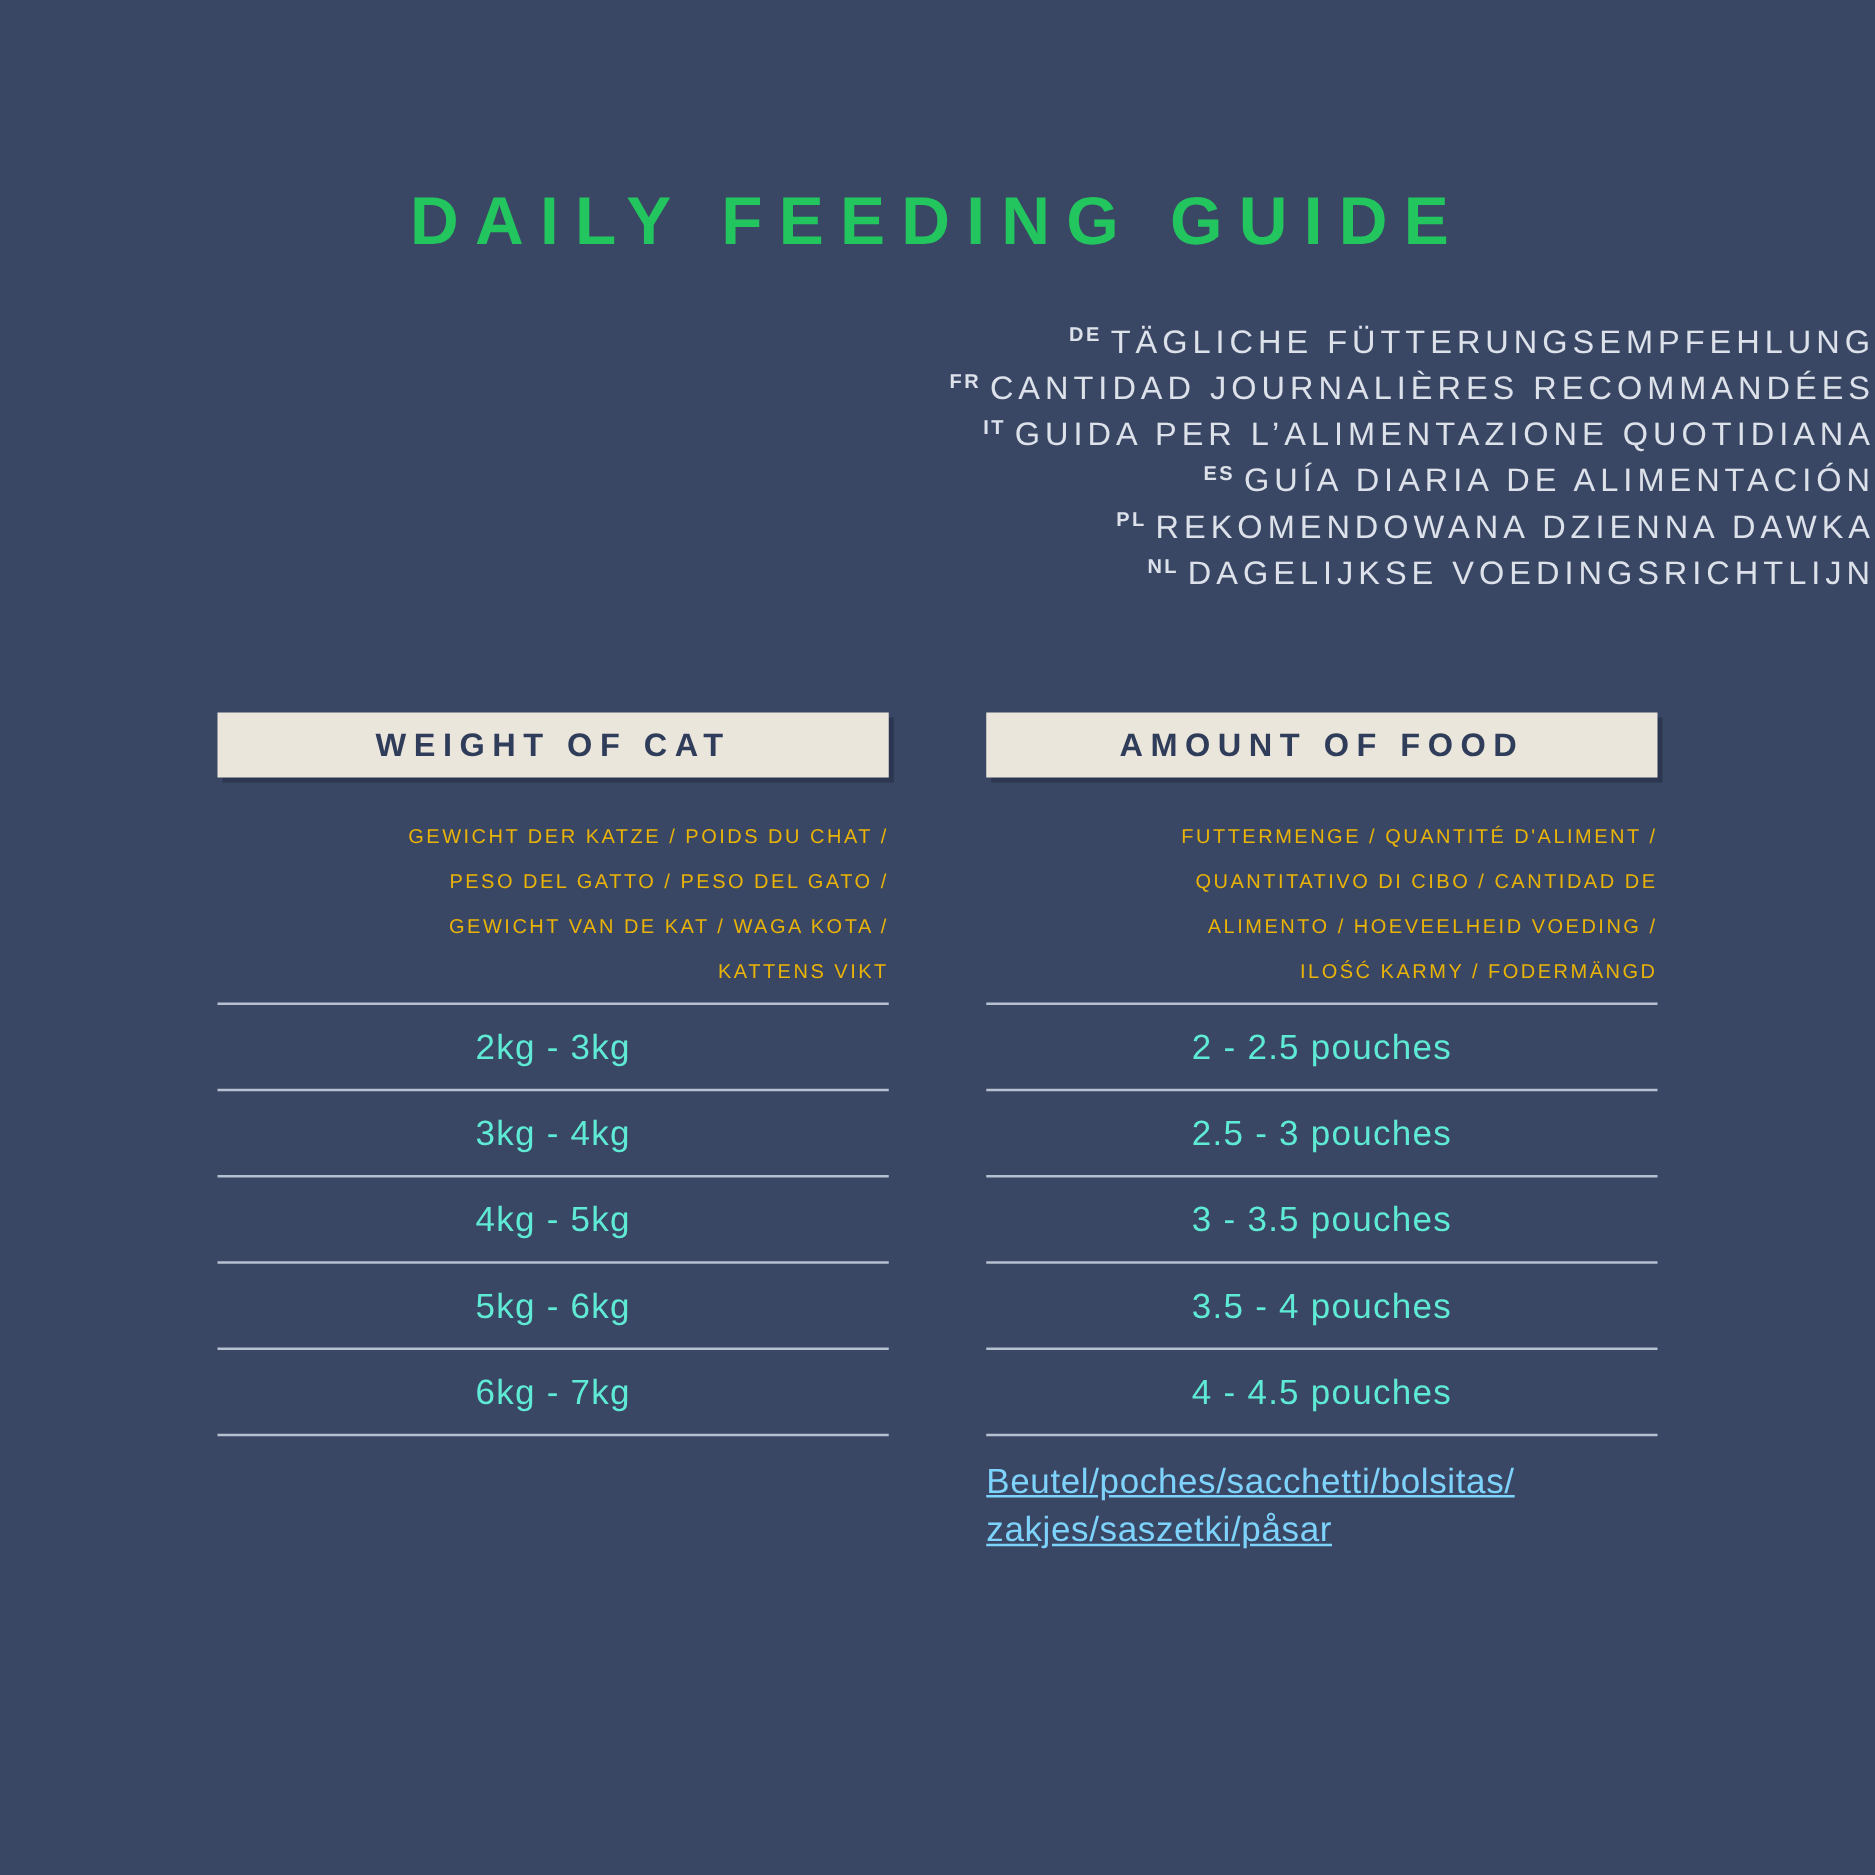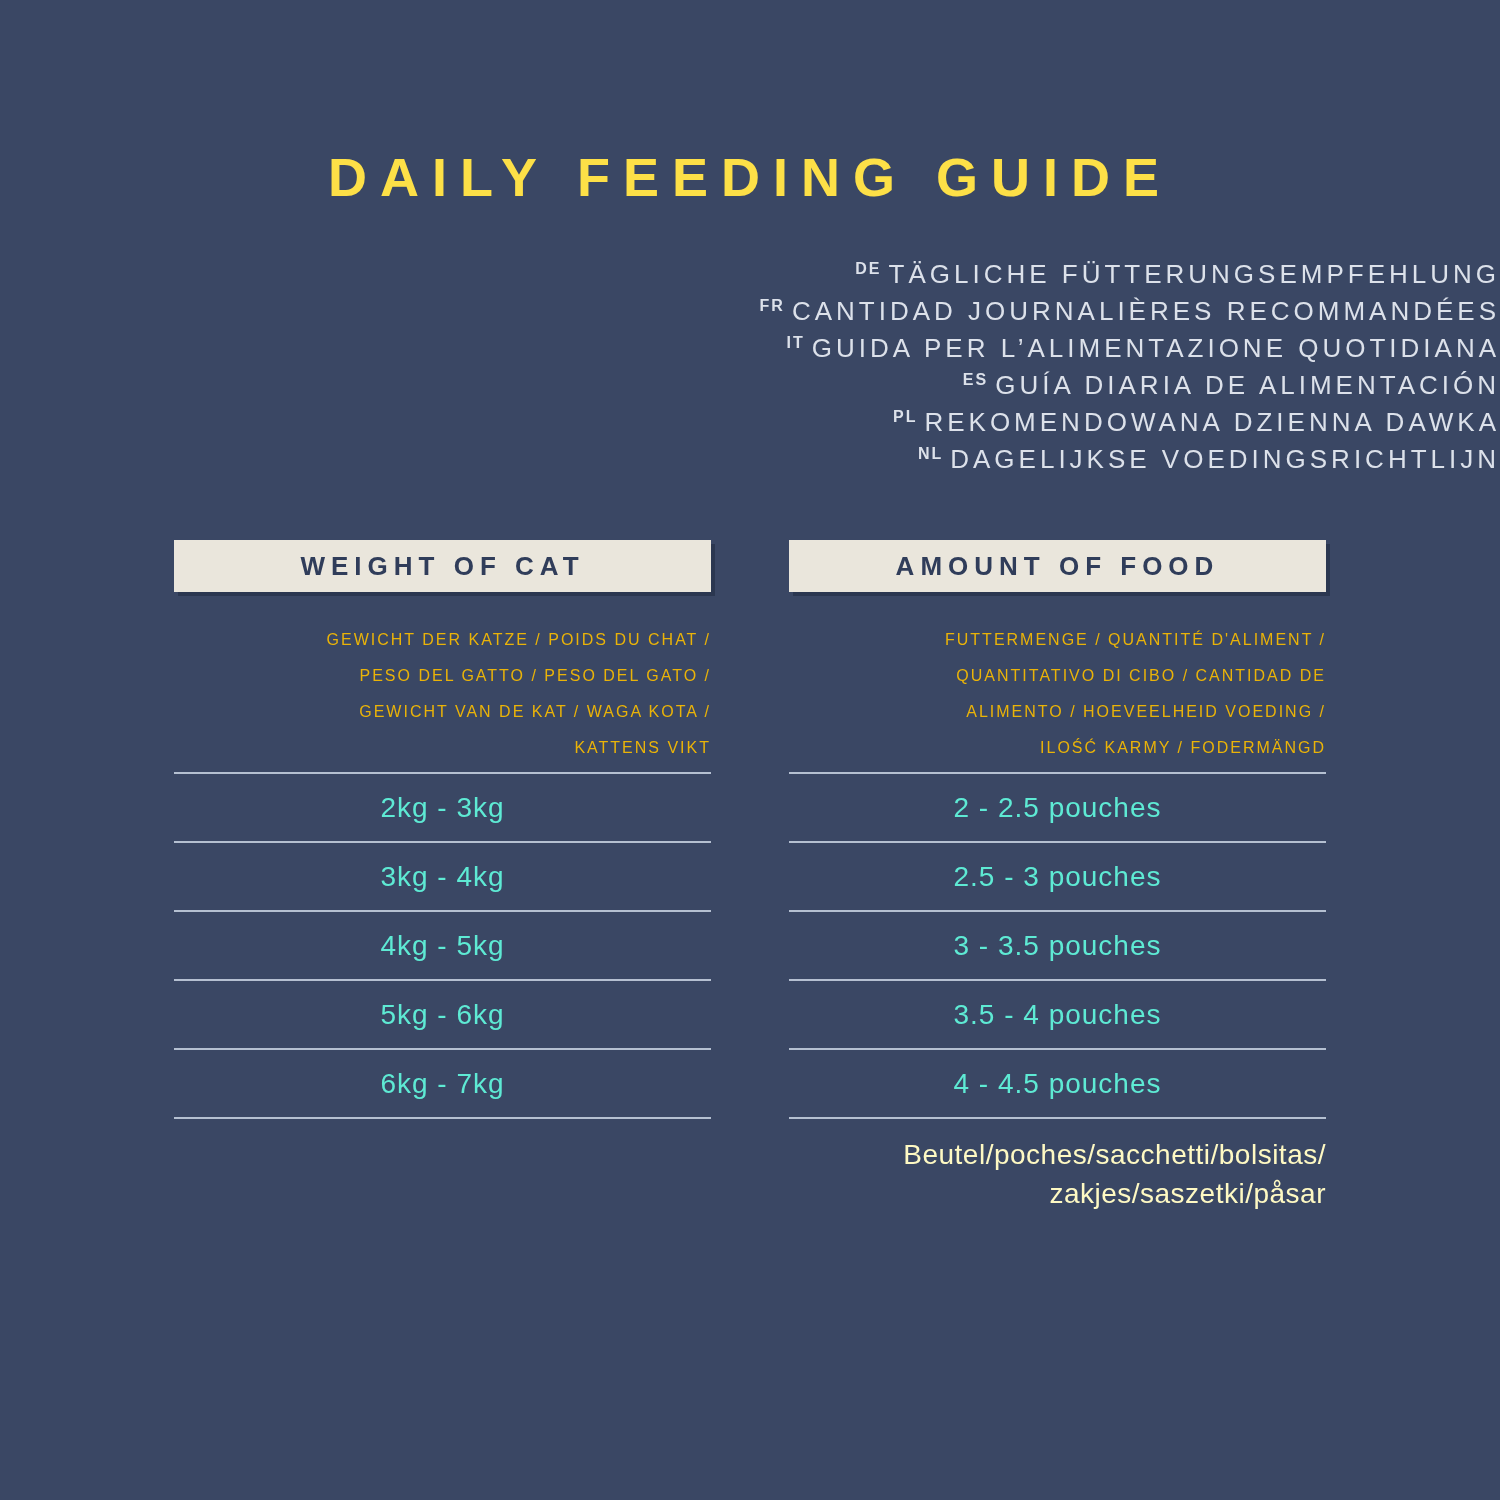--- a/index.html
+++ b/index.html
@@ -13,21 +13,21 @@
     color: #E3E7EE;
     overflow: hidden;
   }
   .title {
     margin: 0;
     padding-top: 150px;
     text-align: center;
     font-size: 54px;
     font-weight: 700;
     letter-spacing: 13px;
-    color: #fde047;
+    color: #22c55e;
     line-height: 1;
     white-space: nowrap;
   }
   .langs {
     margin-top: 46px;
     text-align: right;
   }
   .lang-line {
     height: 37px;
     line-height: 37px;
@@ -41,21 +41,21 @@
     font-weight: 700;
     letter-spacing: 2px;
     vertical-align: 9px;
     margin-right: 7px;
     color: #DCE1EA;
   }
   .columns {
     display: flex;
     justify-content: center;
     gap: 78px;
-    margin-top: 68px;
+    margin-top: 98px;
   }
   .col { width: 537px; }
   .col-header {
     height: 52px;
     background: #EAE6DC;
     box-shadow: 4px 4px 0 rgba(27, 36, 56, 0.45);
     display: flex;
     align-items: center;
     justify-content: center;
     font-size: 26px;
@@ -83,26 +83,27 @@
     display: flex;
     align-items: center;
     justify-content: center;
     font-size: 28px;
     letter-spacing: 1px;
     color: #5eead4;
     white-space: nowrap;
   }
   .pouch-note {
     margin-top: 16px;
-    text-align: right;
+    text-align: left;
     font-size: 28px;
     line-height: 39px;
     letter-spacing: 0.5px;
-    color: #fef9c3;
+    color: #7dd3fc;
     white-space: pre-line;
+    text-decoration: underline;
   }
 </style>
 </head>
 <body>
 
 <div class="page">
 
   <h1 class="title">DAILY FEEDING GUIDE</h1>
 
   <div class="langs">

